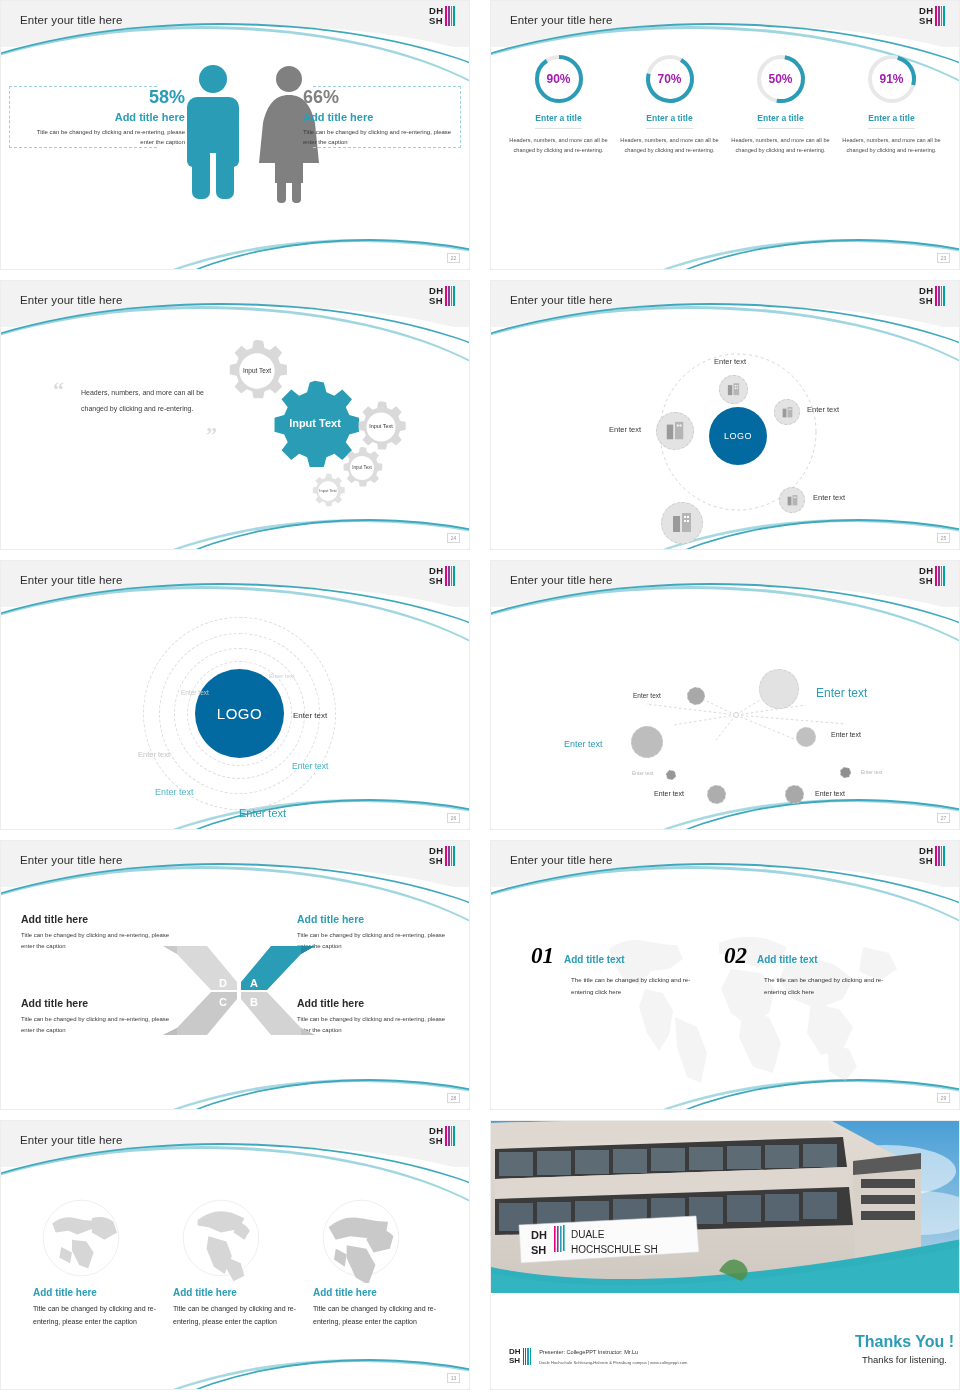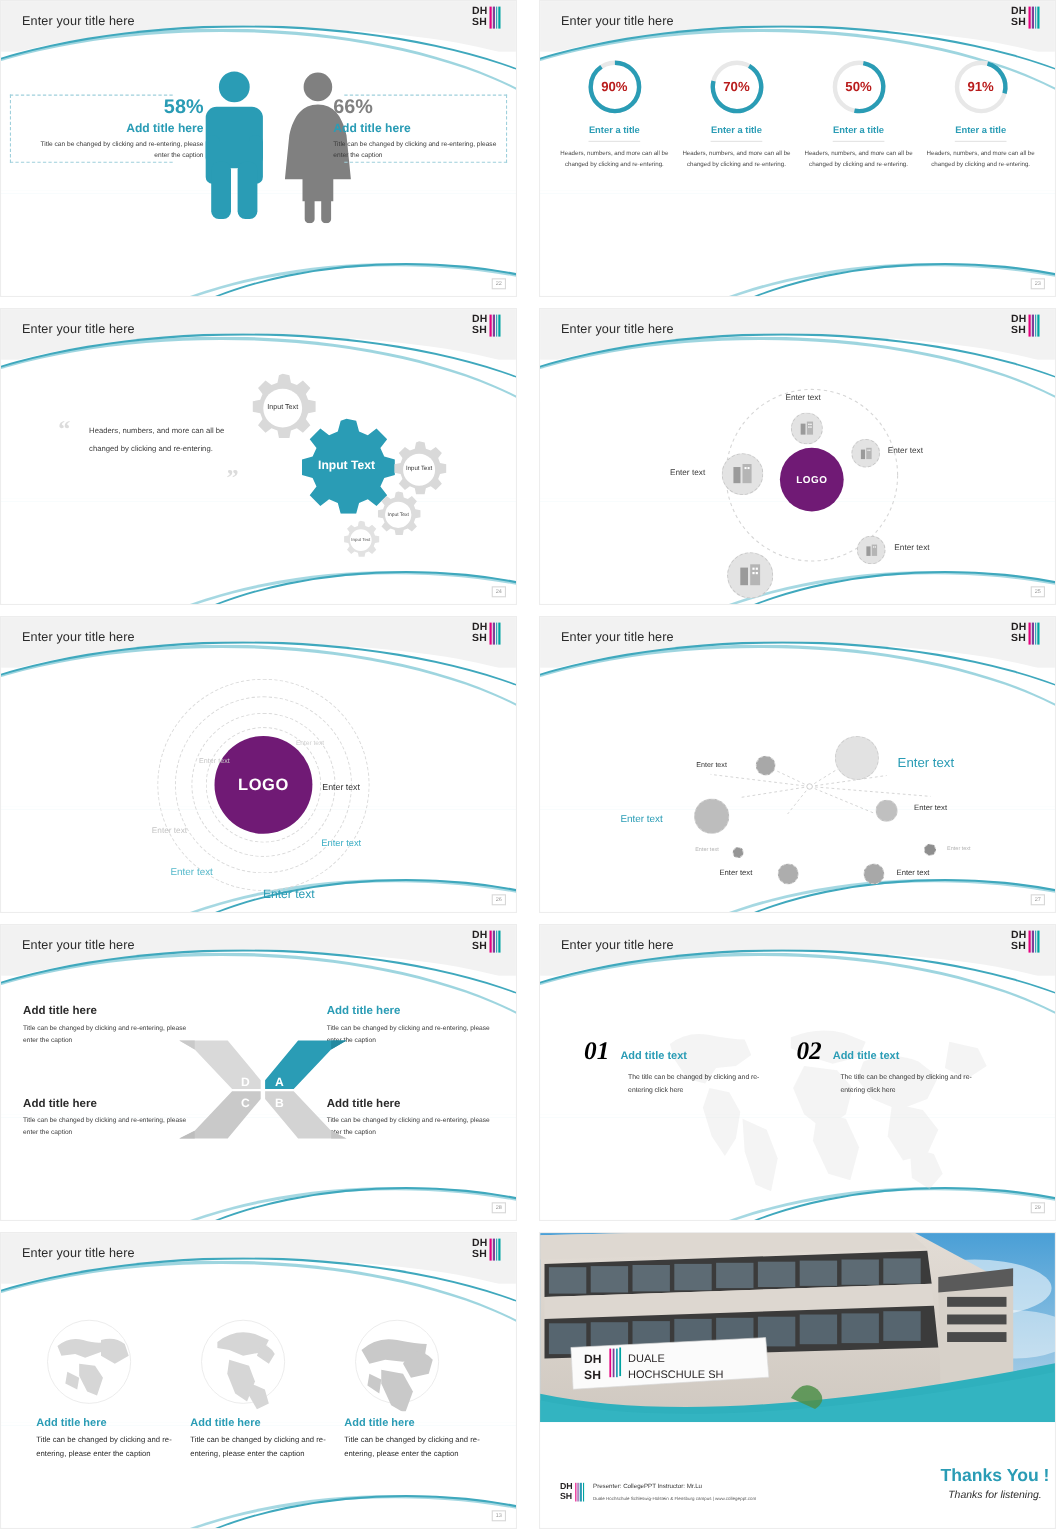--- a/index.html
+++ b/index.html
@@ -94,21 +94,21 @@
   .bracket.r{ border-left:none; }
 
   
   .donuts{ position:absolute; top:6px; left:12px; right:12px;
            display:flex; justify-content:space-around; }
   .donut-cell{ width:100px; text-align:center; }
   .donut{ position:relative; width:52px; height:52px; margin:0 auto; }
   .donut svg{ display:block; }
   .donut .val{
     position:absolute; inset:0; display:flex; align-items:center;
-    justify-content:center; font-size:12px; font-weight:700; color:#b91c1c;
+    justify-content:center; font-size:12px; font-weight:700; color:#a21caf;
   }
   .donut-cell .dt{
     font-size:8.5px; font-weight:700; color:#2a9cb5; margin-top:8px;
     padding-bottom:5px; border-bottom:1px solid #e3e3e3; display:inline-block;
   }
   .donut-cell .dd{
     font-size:5.6px; color:#4a4a4a; line-height:9.5px; margin-top:7px;
     text-align:center;
   }
 
@@ -129,23 +129,23 @@
   }
 
   
   .node{
     position:absolute; border-radius:50%; background:#e3e3e3;
     border:1px dashed #c9c9c9; display:flex; align-items:center;
     justify-content:center;
   }
   .nlabel{ position:absolute; font-size:7.5px; color:#3a3a3a; white-space:nowrap;}
   .logo-circle{
-    position:absolute; border-radius:50%; background:#701a75;
+    position:absolute; border-radius:50%; background:#0369a1;
     display:flex; align-items:center; justify-content:center;
-    color:#fff; font-weight:700;
+    color:#fff; font-weight:400;
   }
 
   
   .ring{ position:absolute; border-radius:50%; border:1px dashed #dcdcdc;}
 
   
   .nd{ position:absolute; border-radius:50%; border:1px dashed #cfcfcf;}
 
   
   .blk{ position:absolute; width:152px; }
@@ -163,21 +163,21 @@
   
   .gcell{ position:absolute; width:130px; }
   .gcell h4{ font-size:10px; font-weight:700; color:#2a9cb5; }
   .gcell p{ font-size:7px; color:#2b2b2b; line-height:13px; margin-top:4px;}
 
   
   .photo{ position:absolute; left:0; top:0; width:100%; height:172px;
           overflow:hidden; }
   .thanks-wrap{ position:absolute; right:5px; bottom:24px; text-align:center;}
   .thanks-wrap .t1{ font-size:16px; font-weight:700; color:#2a9cb5;}
-  .thanks-wrap .t2{ font-size:9.5px; color:#2b2b2b; margin-top:3px;font-style:italic;}
+  .thanks-wrap .t2{ font-size:9.5px; color:#2b2b2b; margin-top:3px;}
   .foot{ position:absolute; left:18px; bottom:22px; display:flex; gap:8px;
          align-items:flex-start;}
   .foot .f1{ font-size:5.6px; color:#333; line-height:9px;}
   .foot .f2{ font-size:4.1px; color:#555; line-height:8px; margin-top:2px;}
 </style>
 </head>
 <body>
 
 <div class="grid">
 

